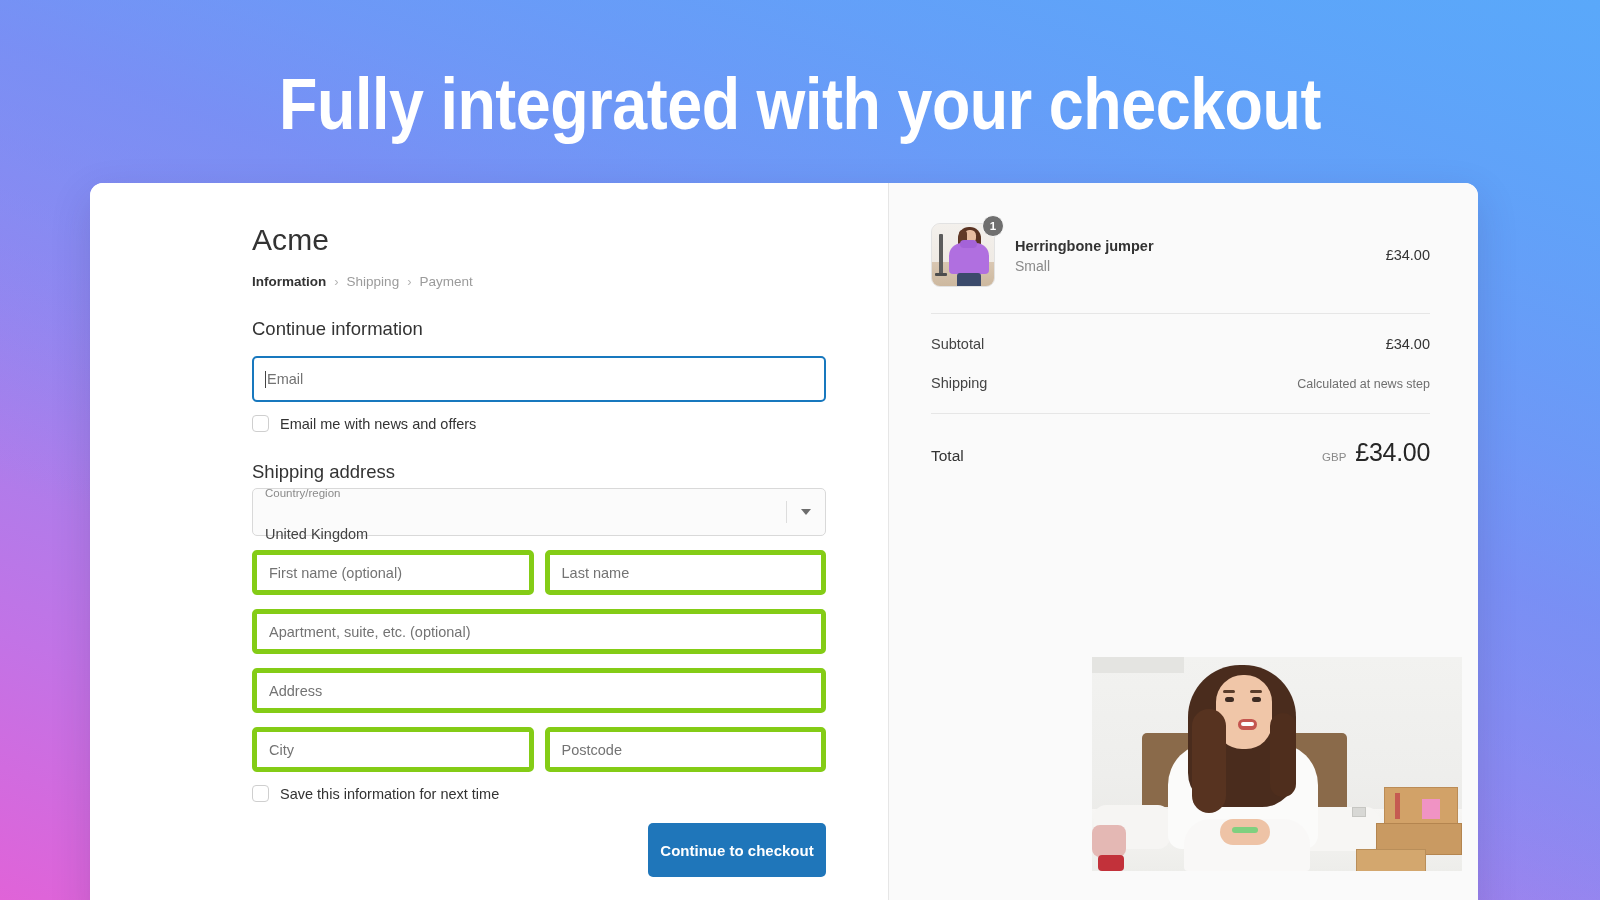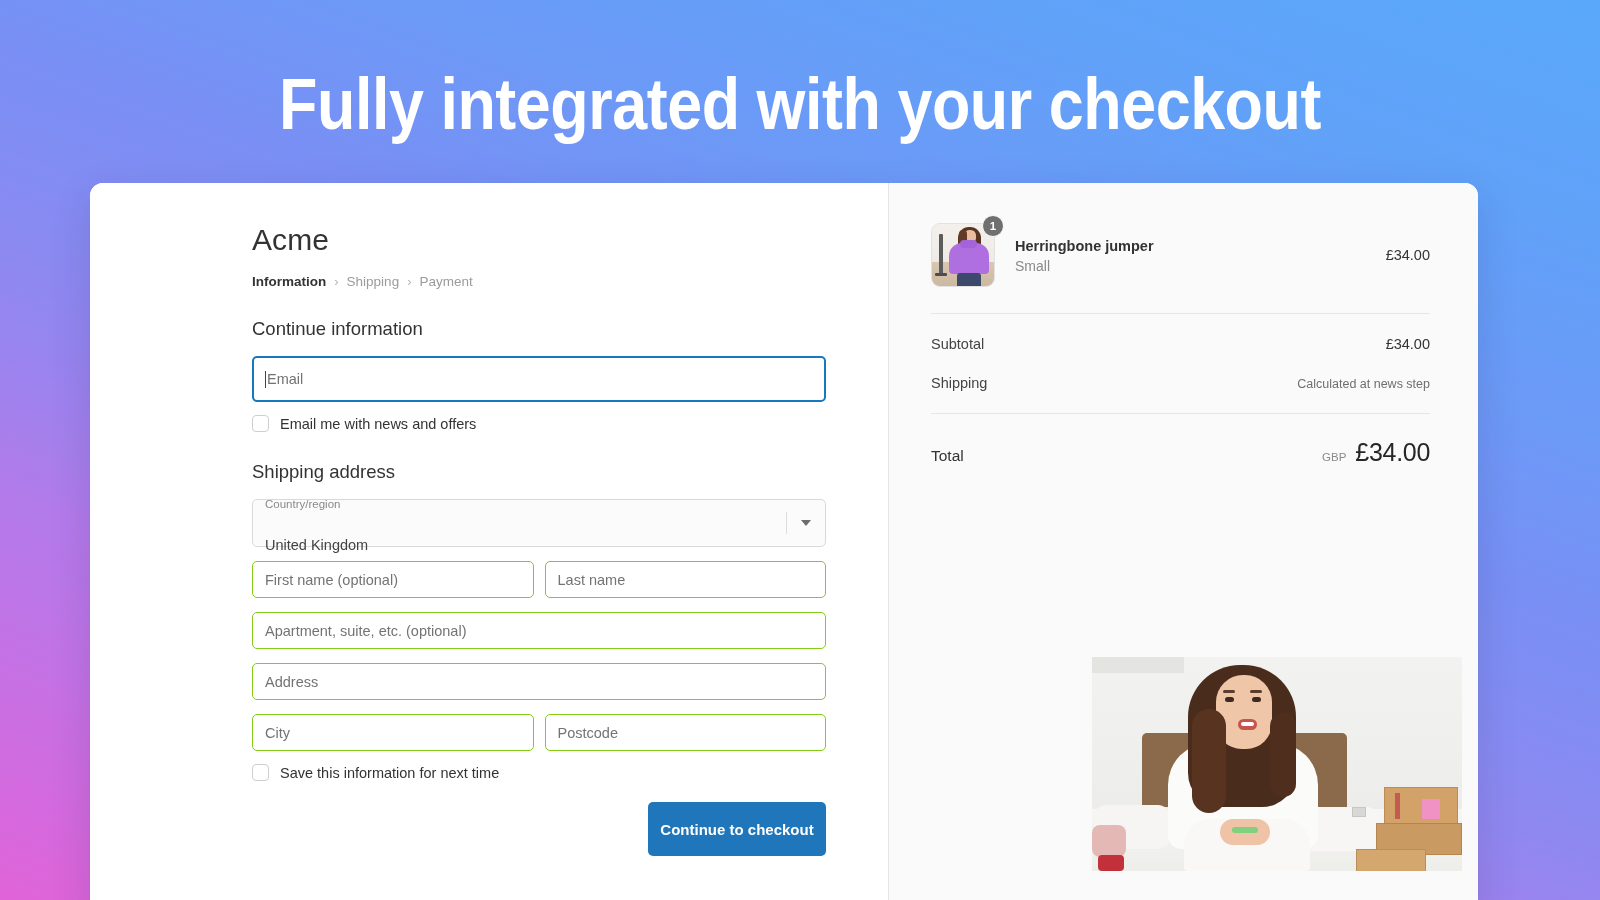--- a/index.html
+++ b/index.html
@@ -108,22 +108,22 @@
 
   .section-title {
     font-size: 18.5px;
     color: #333333;
     font-weight: normal;
     margin-top: 29px;
   }
 
   .field {
     margin-top: 14px;
-    height: 37px;
-    border: 1px solid #84cc16;
+    height: 45px;
+    border: 5px solid #84cc16;
     border-radius: 5px;
     background: #ffffff;
     display: flex;
     align-items: center;
     padding: 0 12px;
     font-size: 14.5px;
     color: #737373;
     width: 100%;
   }
   .field.focused {
@@ -155,21 +155,21 @@
     border-radius: 4px;
     background: #fff;
     flex: none;
   }
   .checkbox-label {
     font-size: 14.5px;
     color: #333333;
   }
 
   .select-field {
-    margin-top: 16px;
+    margin-top: 5px;
     height: 48px;
     border: 1px solid #d9d9d9;
     border-radius: 5px;
     background: #fbfbfb;
     position: relative;
     padding: 5px 12px 0 12px;
     display: flex;
     flex-direction: column;
     justify-content: center;
     gap: 24px;

